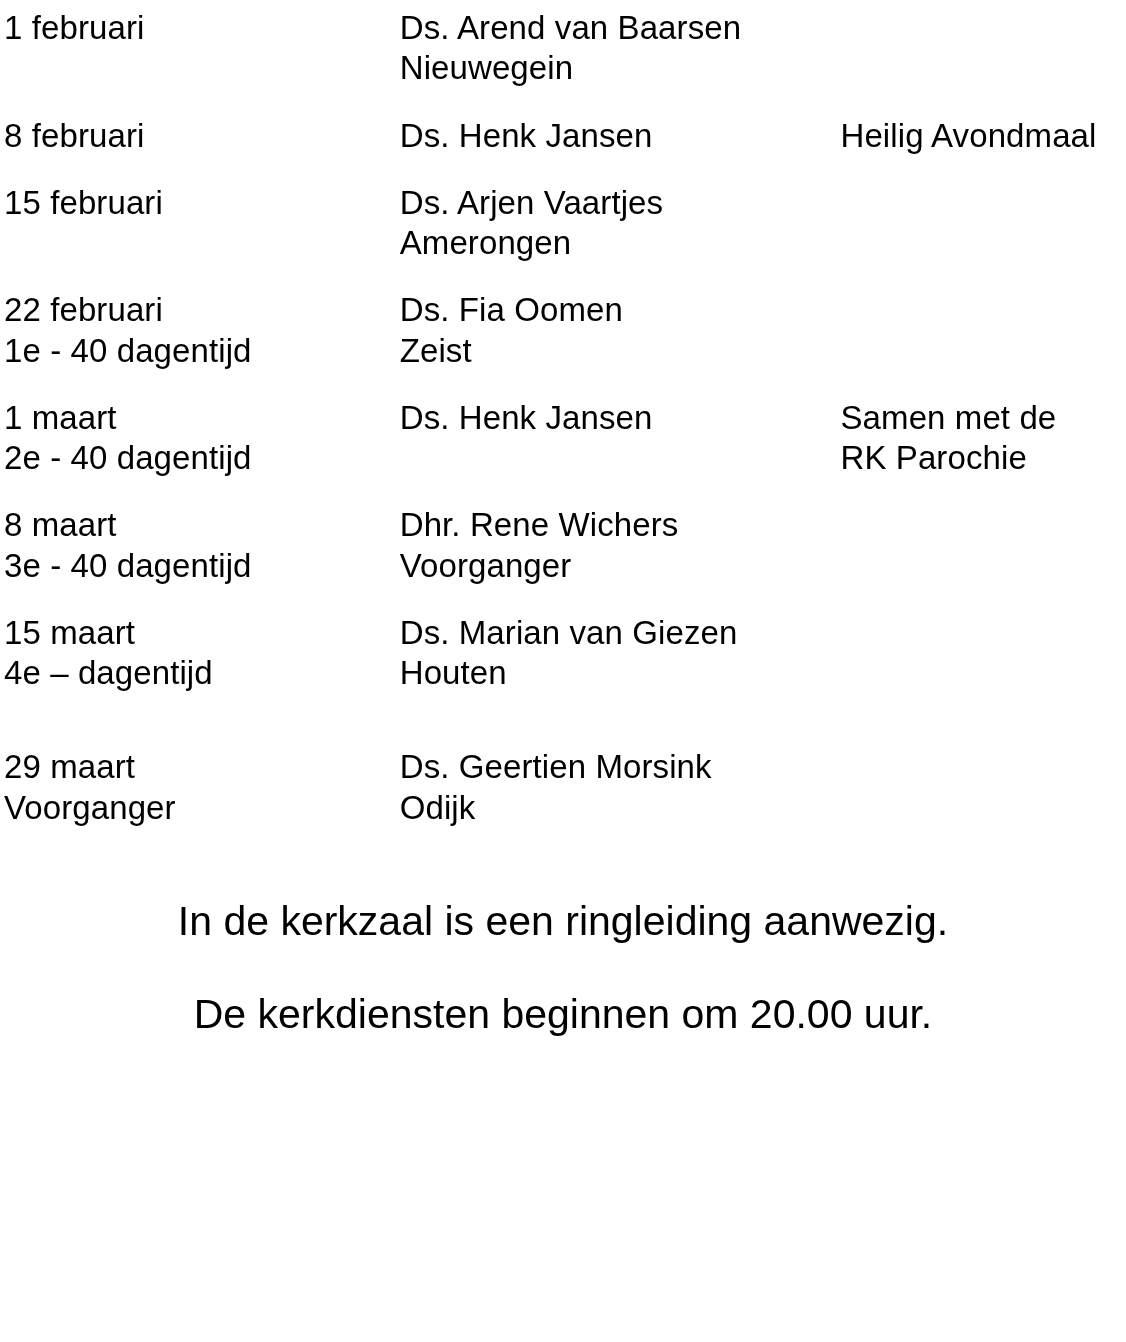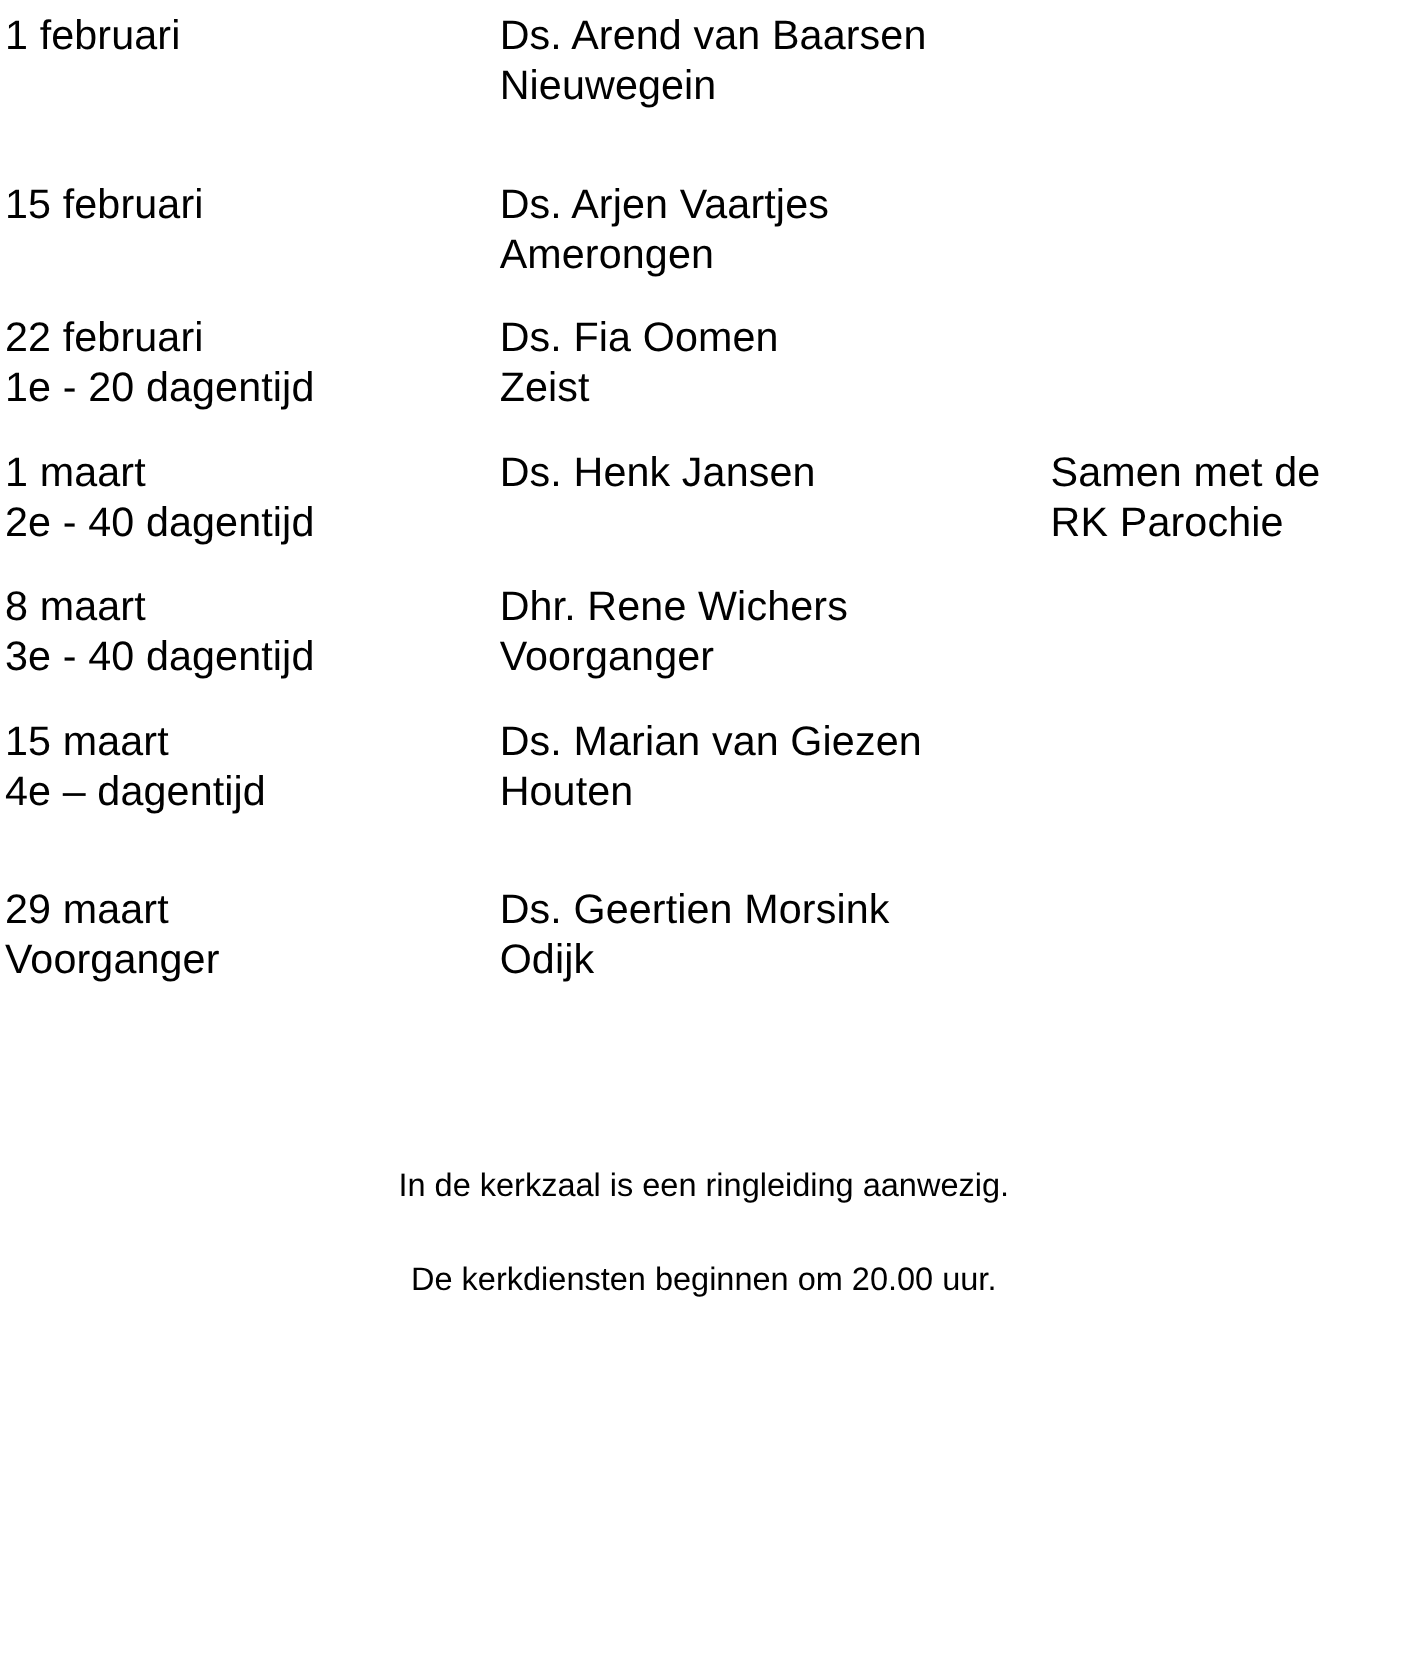--- a/index.html
+++ b/index.html
@@ -55,21 +55,21 @@
   }
   .footer {
     position: absolute;
     left: 0;
     right: 0;
     bottom: 18px;
     text-align: center;
   }
   .footer p {
     margin: 0 0 44px 0;
-    font-size: 26px;
+    font-size: 41px;
     line-height: 1.2;
   }
   .footer p:last-child {
     margin-bottom: 0;
   }
 </style>
 </head>
 <body>
 
 <div class="page">
@@ -88,20 +88,34 @@
         </td>
         <td class="col-note">
           <span></span>
           <span class="line2"></span>
         </td>
       </tr>
       <tr class="row-gap">
           <td colspan="3"></td>
         </tr>
 
+      <tr class="schedule-row">
+        <td class="col-date">
+          <span>8 februari</span>
+          <span class="line2"></span>
+        </td>
+        <td class="col-minister">
+          <span>Ds. Henk Jansen</span>
+          <span class="line2"></span>
+        </td>
+        <td class="col-note">
+          <span>Heilig Avondmaal</span>
+          <span class="line2"></span>
+        </td>
+      </tr>
       <tr class="row-gap">
           <td colspan="3"></td>
         </tr>
 
       <tr class="schedule-row">
         <td class="col-date">
           <span>15 februari</span>
           <span class="line2"></span>
         </td>
         <td class="col-minister">
@@ -113,21 +127,21 @@
           <span class="line2"></span>
         </td>
       </tr>
       <tr class="row-gap">
           <td colspan="3"></td>
         </tr>
 
       <tr class="schedule-row">
         <td class="col-date">
           <span>22 februari</span>
-          <span class="line2">1e - 20 dagentijd</span>
+          <span class="line2">1e - 40 dagentijd</span>
         </td>
         <td class="col-minister">
           <span>Ds. Fia Oomen</span>
           <span class="line2">Zeist</span>
         </td>
         <td class="col-note">
           <span></span>
           <span class="line2"></span>
         </td>
       </tr>

